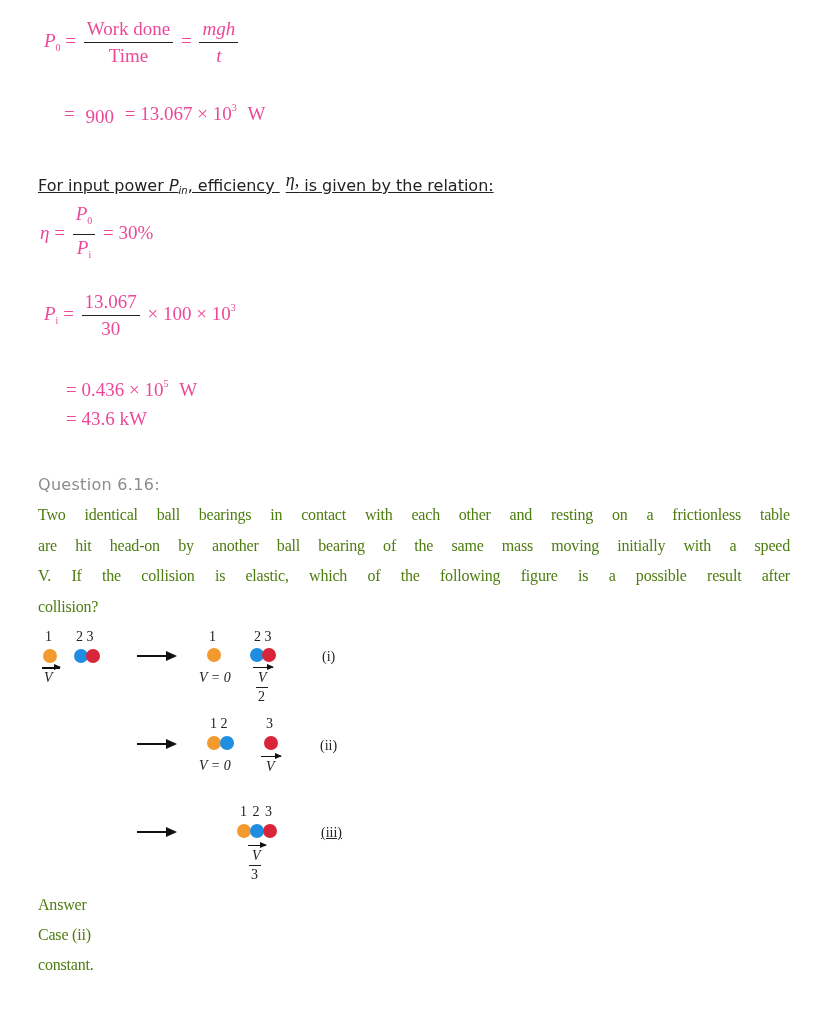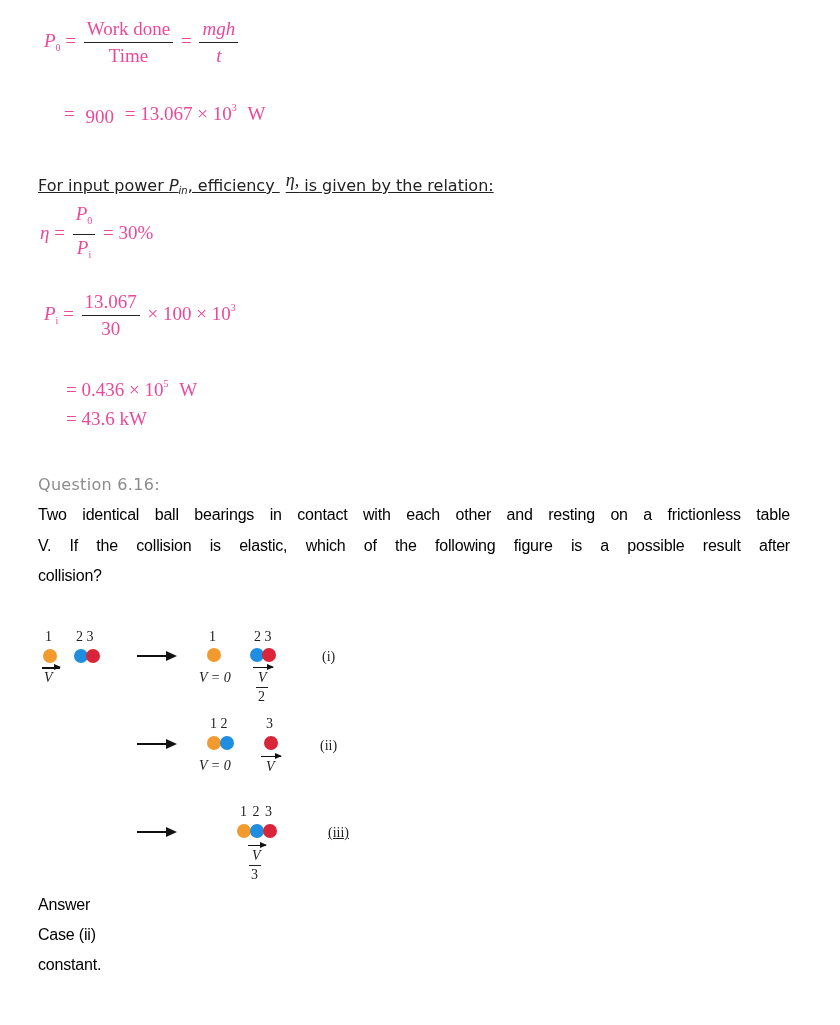--- a/index.html
+++ b/index.html
@@ -6,21 +6,21 @@
   body { width: 840px; height: 1025px; position: relative; overflow: hidden; color: #1a1a1a; }
   .abs { position: absolute; }
   .math { font-family: "Liberation Serif", "DejaVu Serif", serif; font-size: 19px; color: #ec4899; white-space: nowrap; }
   .math i { font-style: italic; }
   .frac { display: inline-flex; flex-direction: column; align-items: center; vertical-align: middle; margin: 0 3px; }
   .frac .num { padding: 0 3px 2px 3px; border-bottom: 1px solid #222; line-height: 22px; }
   .frac .den { padding: 2px 3px 0 3px; line-height: 22px; }
   .sub { font-size: 10px; vertical-align: -4px; }
   .sup { font-size: 10px; vertical-align: 9px; }
   .prose { font-family: "DejaVu Sans", sans-serif; font-size: 16px; color: #222; }
-  .narrow { font-family: Liberation Sans, sans-serif; font-size: 16px; color: #000000; letter-spacing: -0.2px; transform-origin: left top; }
+  .narrow { font-family: Liberation Serif, serif; font-size: 16px; color: #4d7c0f; letter-spacing: -0.2px; transform-origin: left top; }
   .justify { text-align: justify; text-align-last: left; line-height: 30.5px; }
   .qhead { font-family: "DejaVu Sans", sans-serif; font-size: 16px; color: #8c8c8c; letter-spacing: 0.3px; }
   .fig { font-family: "Liberation Serif", serif; font-size: 14px; color: #222; }
   .ball { position: absolute; width: 14px; height: 14px; border-radius: 50%; }
   .arrow-big { position: absolute; height: 2px; background: #111; }
   .arrow-big::after { content: ""; position: absolute; right: -2px; top: -4px; border-left: 11px solid #111; border-top: 5px solid transparent; border-bottom: 5px solid transparent; }
   .arrow-small { position: absolute; height: 1px; background: #111; }
   .arrow-small::after { content: ""; position: absolute; right: -1px; top: -3px; border-left: 7px solid #111; border-top: 3.5px solid transparent; border-bottom: 3.5px solid transparent; }
   .fline { position: absolute; height: 1px; background: #222; }
 </style>
@@ -80,20 +80,21 @@
   <span style="margin-left:6px;">W</span>
 </div>
 <div class="abs math" style="left:66px; top:408px;">
   <span>= 43.6 kW</span>
 </div>
 
 <div class="abs qhead" style="left:38px; top:475px;">Question 6.16:</div>
 
 <div class="abs narrow" style="left:38px; top:500px; width:752px;">
   <div class="justify" style="text-align-last:justify;">Two identical ball bearings in contact with each other and resting on a frictionless table</div>
+  <div class="justify" style="text-align-last:justify;">are hit head-on by another ball bearing of the same mass moving initially with a speed</div>
   <div class="justify" style="text-align-last:justify;">V. If the collision is elastic, which of the following figure is a possible result after</div>
   <div class="justify">collision?</div>
 </div>
 
 <div class="abs fig" style="left:0; top:0; width:840px; height:1025px; pointer-events:none;">
 
   <span class="abs" style="left:45px; top:629px;">1</span>
   <span class="abs" style="left:76px; top:629px;">2 3</span>
   <div class="ball" style="left:43px; top:649px; background:#f29a2e;"></div>
   <div class="ball" style="left:74px; top:649px; background:#1f8ee0;"></div>
@@ -130,20 +131,20 @@
   <div class="arrow-big" style="left:137px; top:831px; width:38px;"></div>
 
   <span class="abs" style="left:240px; top:804px; letter-spacing:1px;">1 2 3</span>
   <div class="ball" style="left:237px; top:824px; background:#f29a2e;"></div>
   <div class="ball" style="left:250px; top:824px; background:#1f8ee0;"></div>
   <div class="ball" style="left:263px; top:824px; background:#d8253a;"></div>
   <div class="arrow-small" style="left:248px; top:845px; width:18px;"></div>
   <i class="abs" style="left:252px; top:848px;">V</i>
   <div class="fline" style="left:249px; top:865px; width:12px;"></div>
   <span class="abs" style="left:251px; top:867px;">3</span>
-  <span class="abs" style="left:328px; top:825px;text-decoration:underline;">(iii)</span>
+  <span class="abs" style="left:321px; top:825px;text-decoration:underline;">(iii)</span>
 </div>
 
 <div class="abs narrow" style="left:38px; top:896px;">Answer</div>
 <div class="abs narrow" style="left:38px; top:926px;">Case (ii)</div>
 <div class="abs narrow" style="left:38px; top:950px; width:752px;">
   <div class="justify">constant.</div>
 </div>
 
 </body></html>

